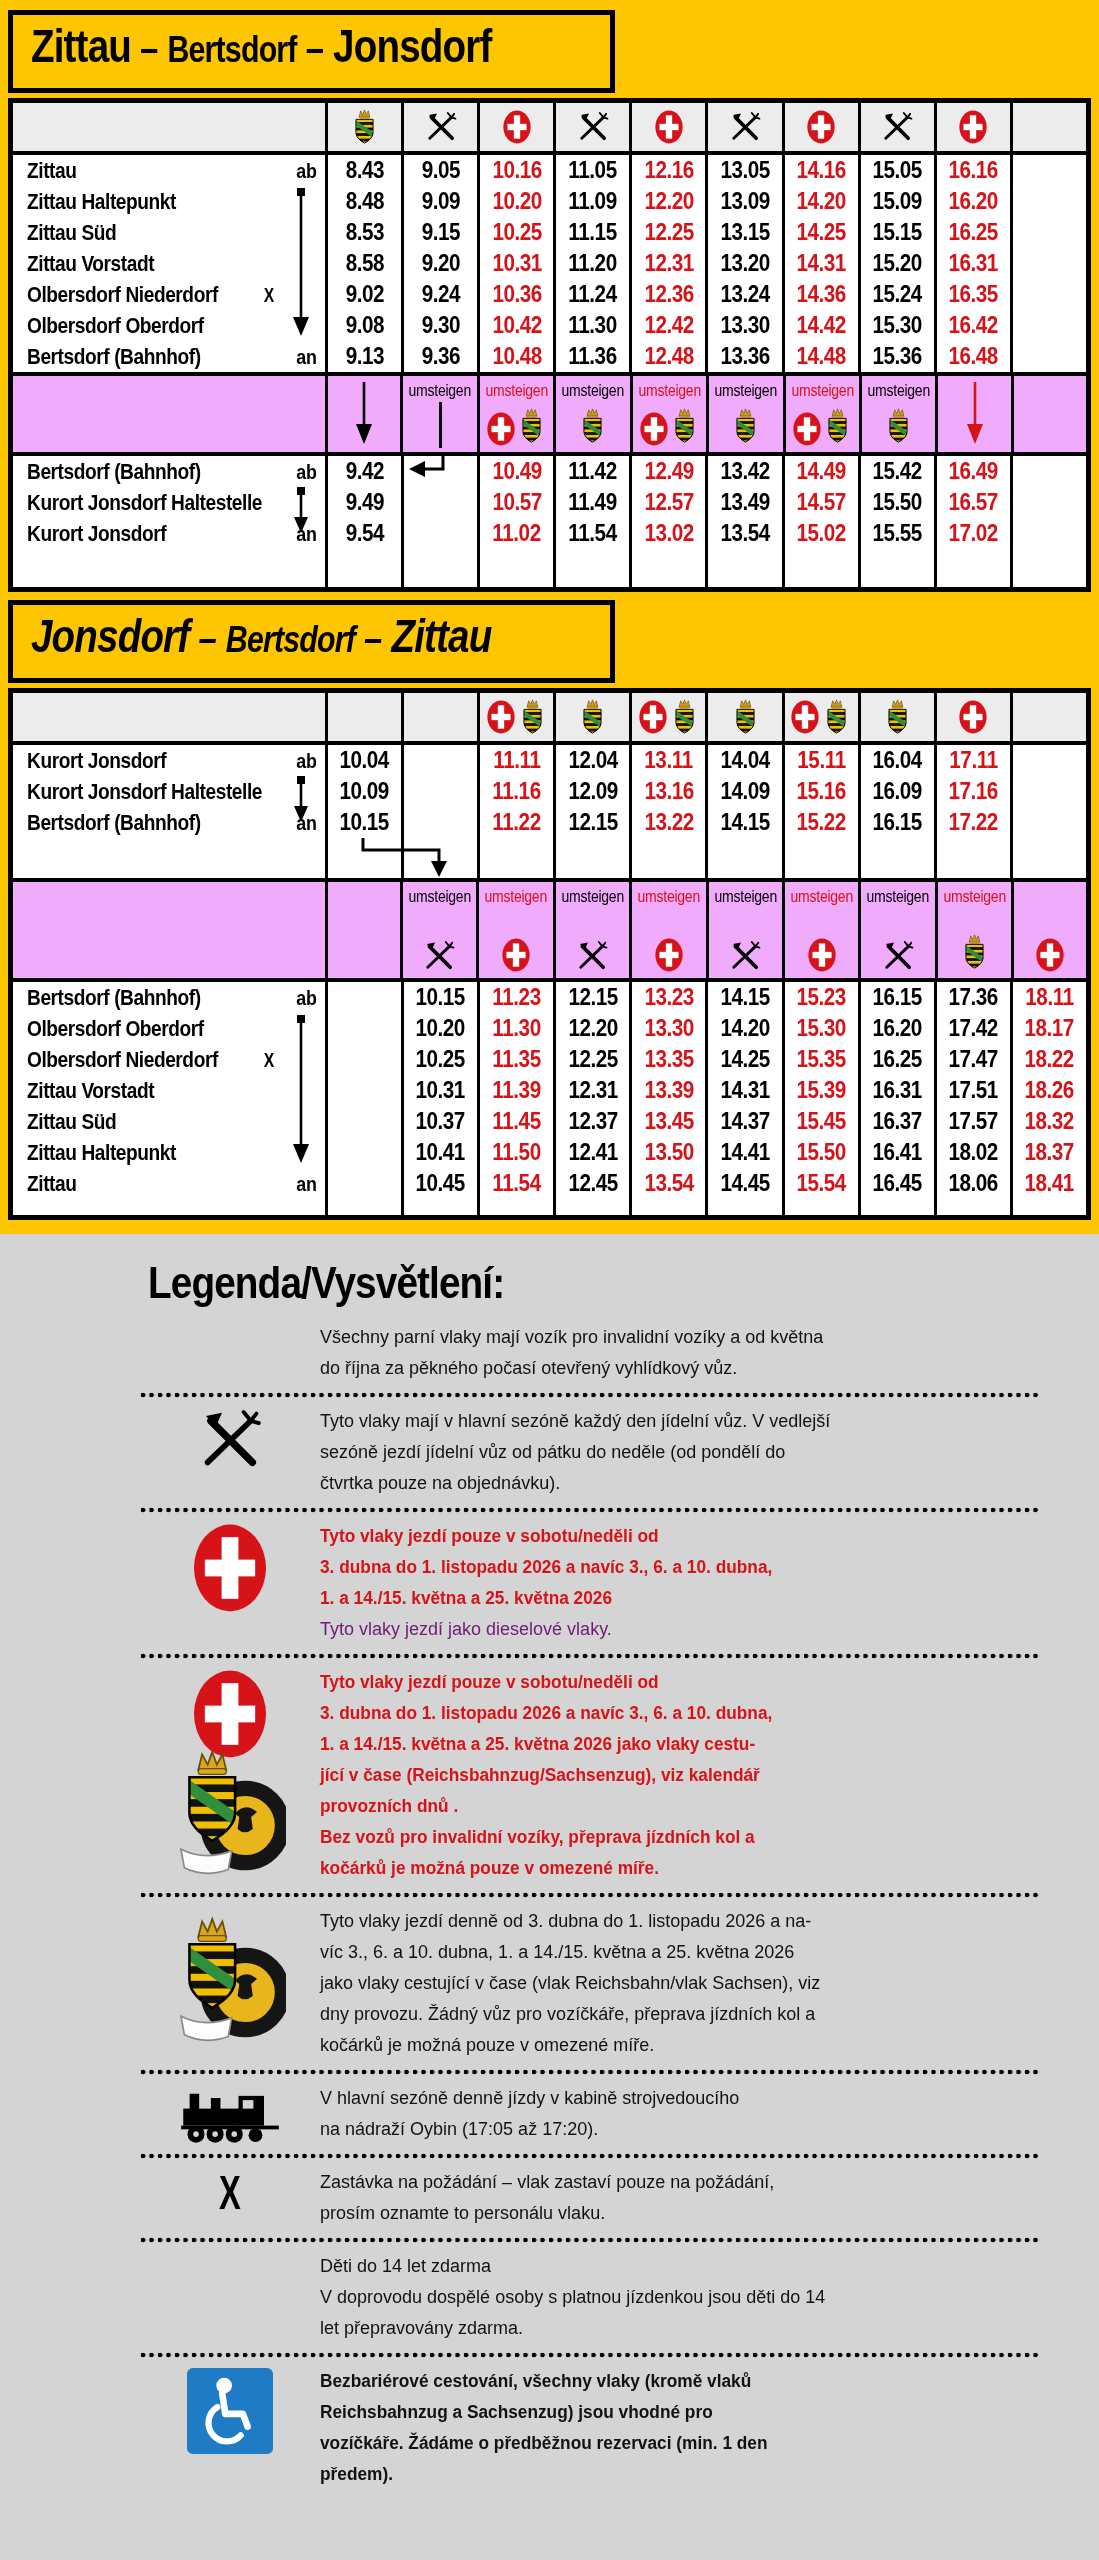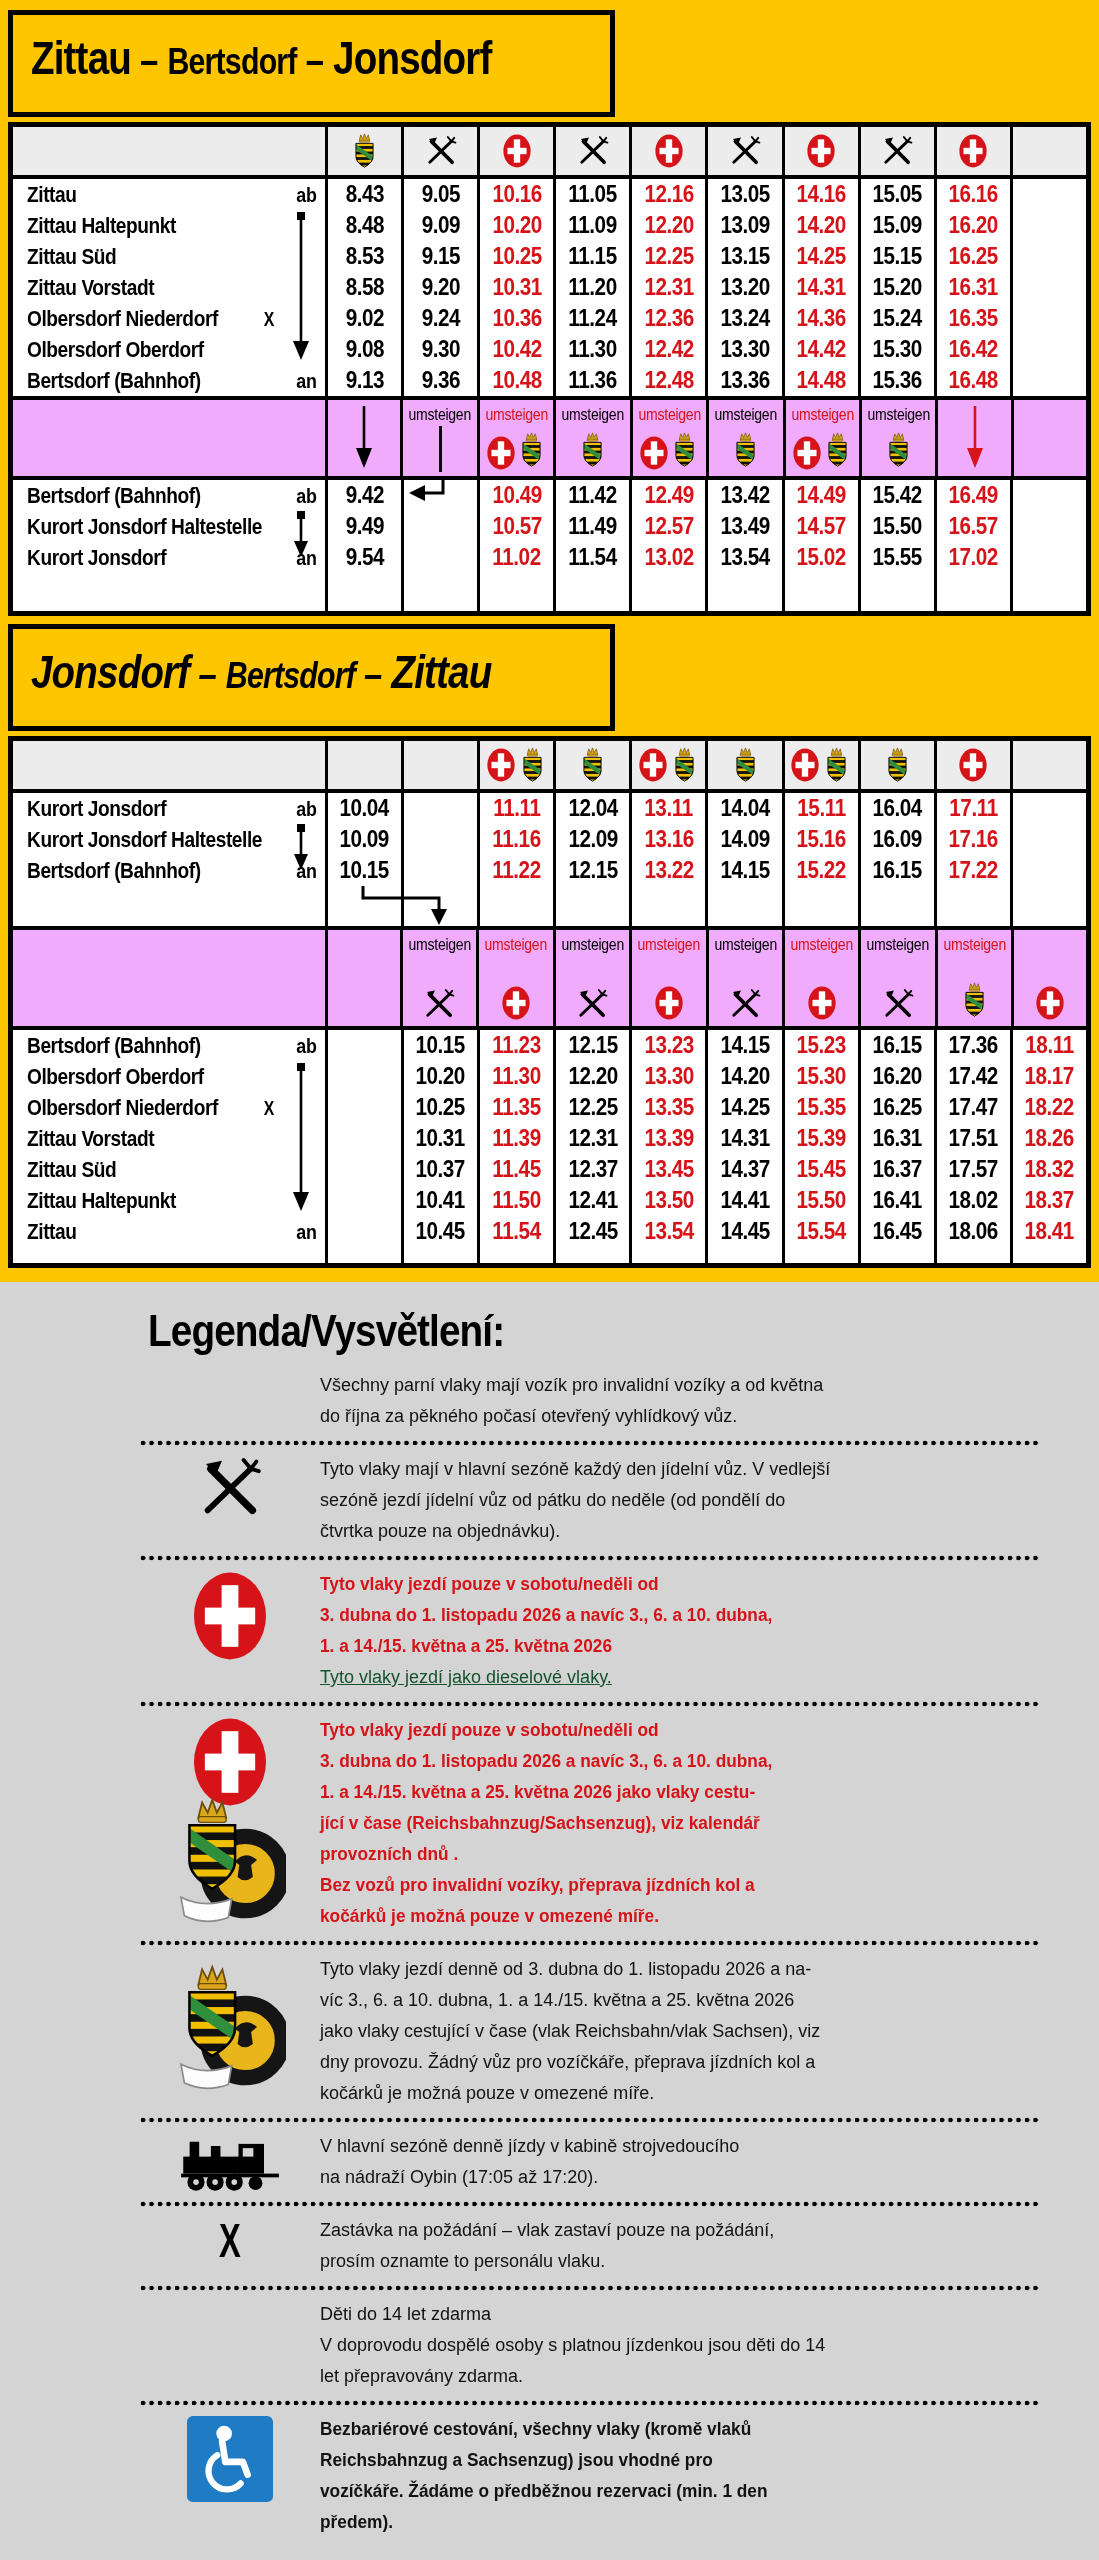--- a/index.html
+++ b/index.html
@@ -2,21 +2,21 @@
 <html><head>
 <meta charset="utf-8">
 <style>
   html,body{margin:0;padding:0;}
   body{width:1099px;height:2560px;overflow:hidden;background:#fdc600;
        font-family:"Liberation Sans", sans-serif;}
   .page{width:1099px;height:2560px;position:relative;background:#fdc600;display:flex;flex-direction:column;}
 
   
   .tbox{display:inline-block;align-self:flex-start;background:#fdc600;border:5px solid #000;
-        margin:10px 0 0 8px;padding:16px 18px;line-height:54px;white-space:nowrap;}
+        margin:10px 0 0 8px;padding:4px 18px;line-height:54px;white-space:nowrap;}
   .tbox2{margin-top:8px;font-style:italic;}
   .tsqueeze{display:inline-block;transform:scaleX(.82);transform-origin:left center;}
   .tbig{font-size:47px;font-weight:bold;letter-spacing:-1px;}
   .tsmall{font-size:37px;font-weight:bold;letter-spacing:-1px;}
   .tsep{font-size:40px;font-weight:bold;}
 
   
   .tt{margin:5px 8px 0 8px;border:5px solid #000;background:#fff;}
   .grid{display:grid;grid-template-columns:312px repeat(10,1fr);}
   .grid > :first-child{border-left:none;}
@@ -67,21 +67,21 @@
   
   .legend{margin-top:14px;background:#d4d4d4;height:1468px;box-sizing:border-box;
           padding:18px 58px 0 140px;overflow:hidden;flex:0 0 auto;}
   .ltitle{font-size:44px;font-weight:bold;letter-spacing:-1px;margin:6px 0 14px 8px;
           display:inline-block;transform:scaleX(.88);transform-origin:left center;}
   .li{display:grid;grid-template-columns:180px 1fr;}
   .legend-icons{display:flex;flex-direction:column;align-items:center;justify-content:flex-start;padding-top:2px;}
   .ltxs{font-size:18px;line-height:31px;color:#121212;}
   .ltxs p{margin:0;white-space:pre-line;}
   .ltxs p.rb{color:#d61318;font-weight:bold;display:block;transform:scaleX(.96);transform-origin:left top;}
-  .ltxs p.r{color:#14532d;text-decoration:underline;}
+  .ltxs p.r{color:#701a75;}
   .ltxs p.b{font-weight:bold;transform:scaleX(.96);transform-origin:left top;}
   .dots{height:8px;margin:7px 0 7px 0;background-image:radial-gradient(circle at 3px 4px,#000 2.1px,transparent 2.6px);
         background-size:8.5px 8px;background-repeat:repeat-x;}
 
   .footer{margin-top:auto;height:40px;background:#222f6e;flex:0 0 auto;}
 </style>
 </head>
 <body>
 
 <div class="page">

